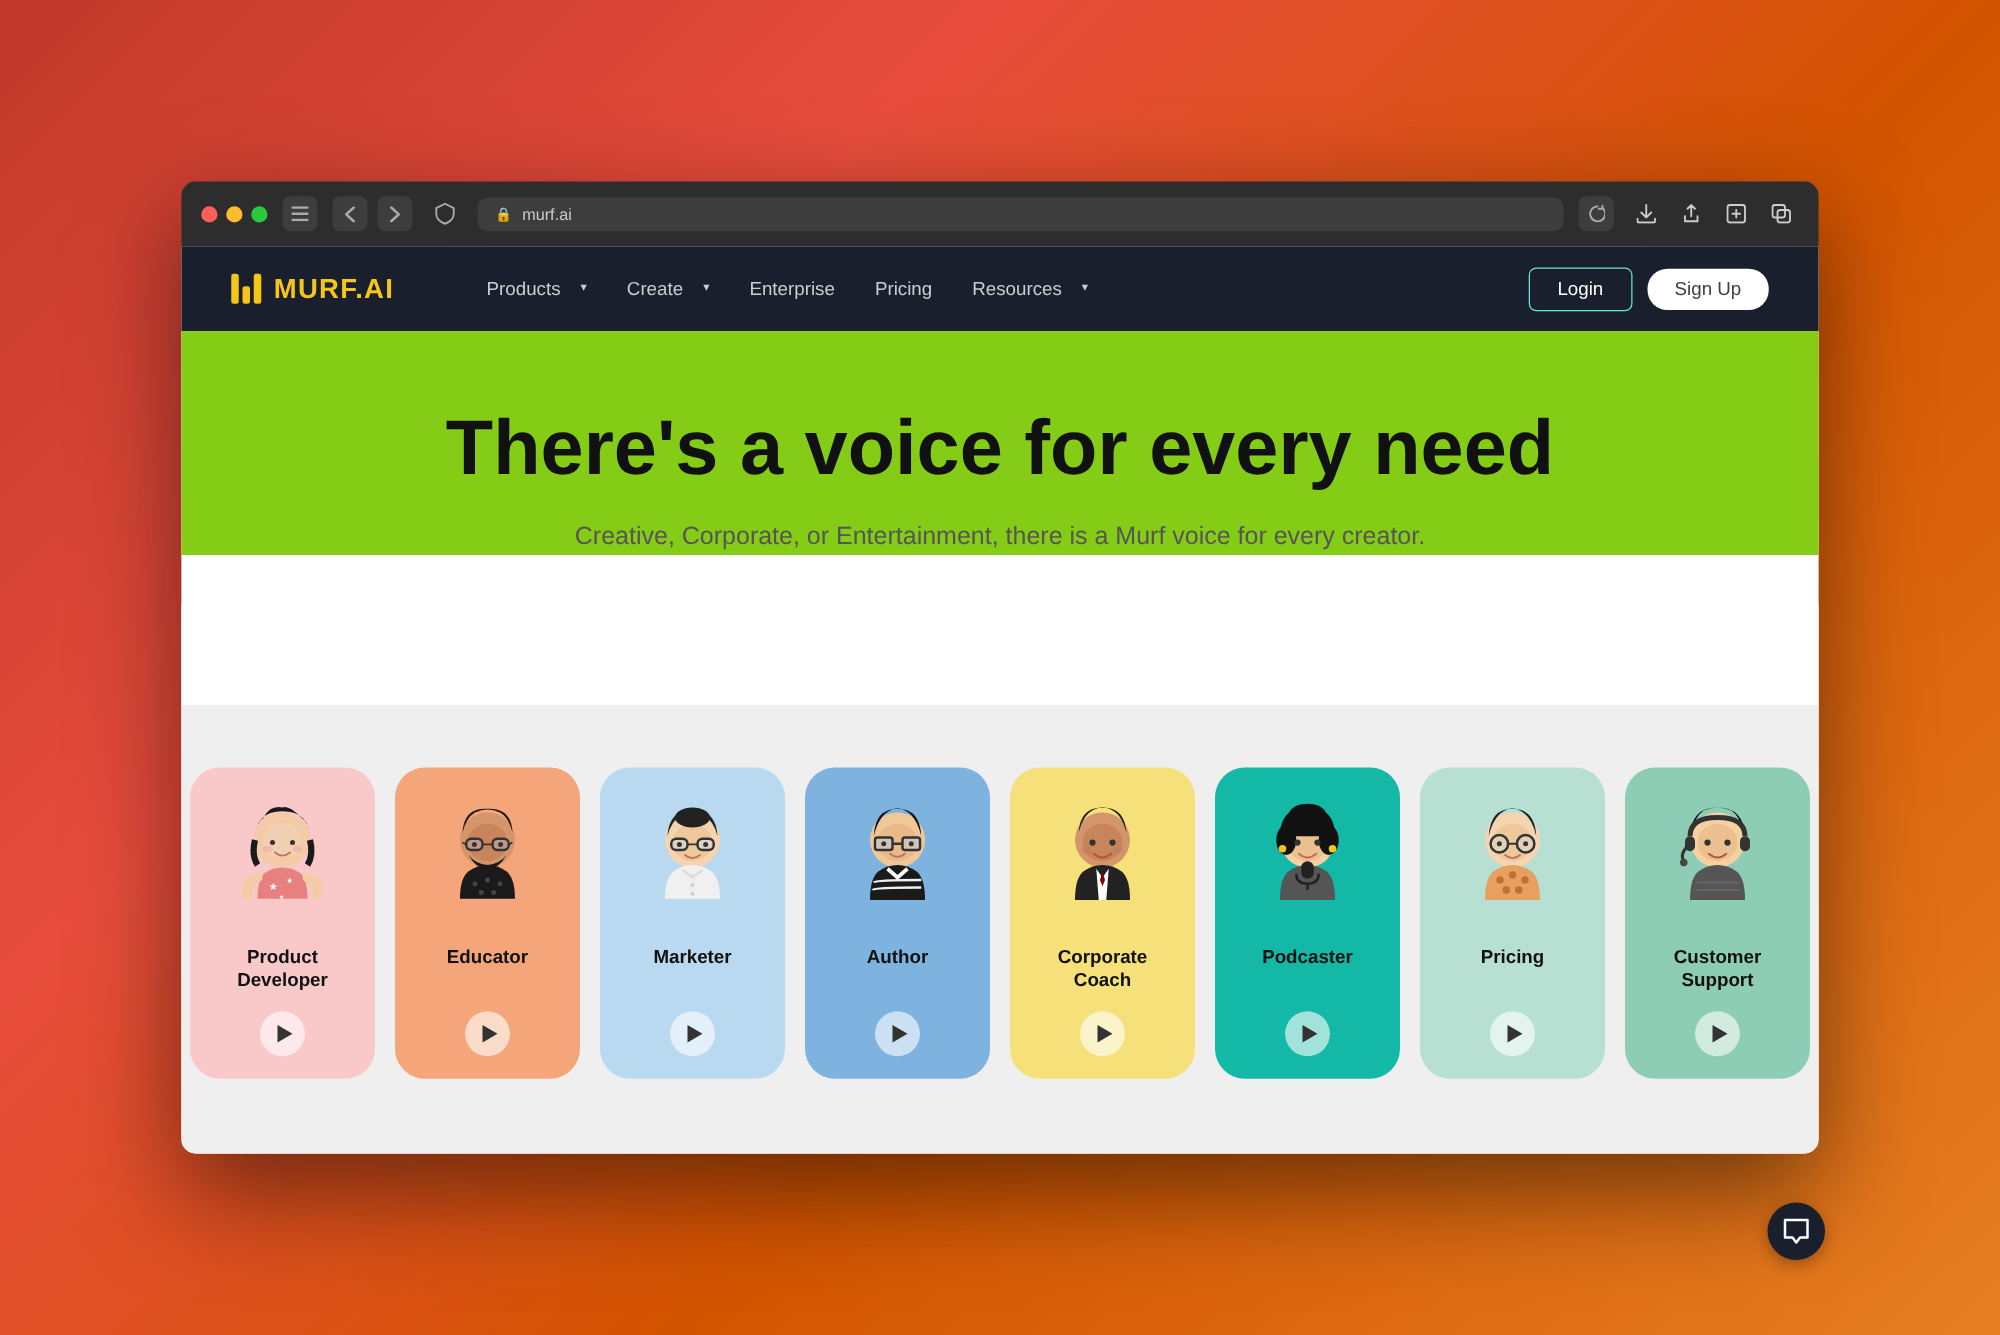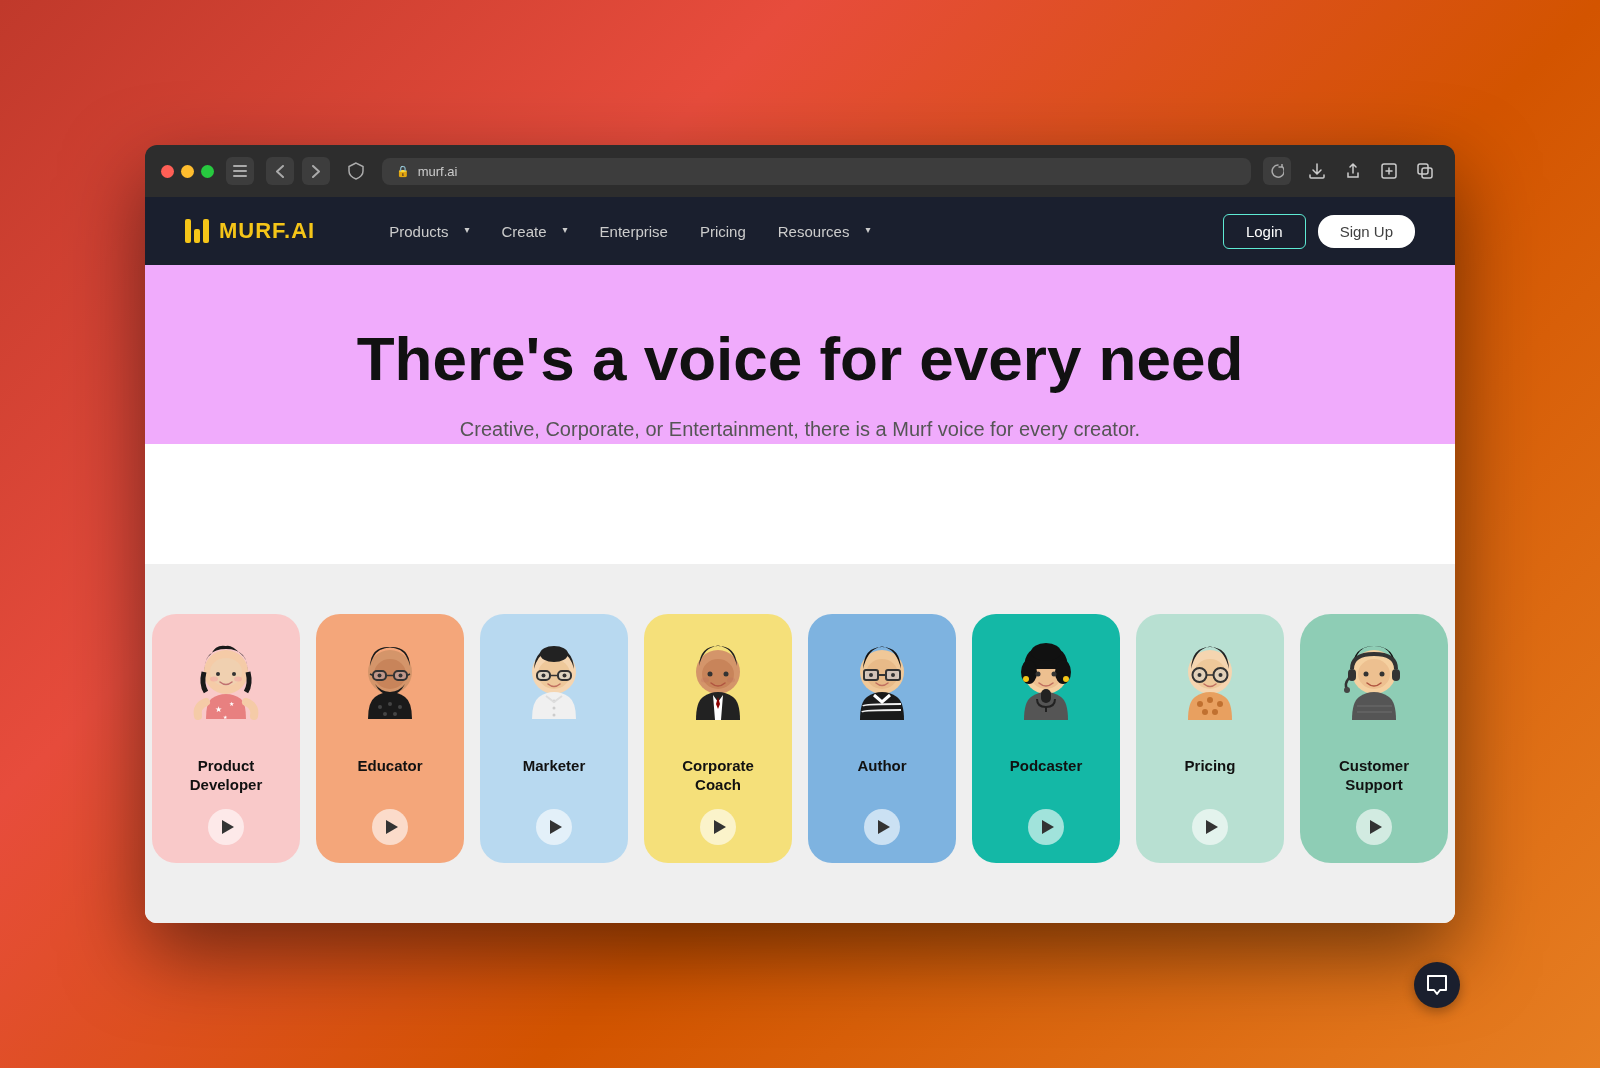--- a/index.html
+++ b/index.html
@@ -199,21 +199,21 @@
       border: none;
       padding: 8px 22px;
       border-radius: 16px;
       font-size: 15px;
       font-weight: 400;
       cursor: pointer;
     }
 
     
     .hero {
-      background: #f0abfc;
+      background: #84cc16;
       padding: 60px 40px 0;
       text-align: center;
     }
 
     .hero h1 {
       font-size: 62px;
       font-weight: 800;
       color: #111;
       line-height: 1.1;
       margin-bottom: 20px;
@@ -238,21 +238,21 @@
       position: relative;
     }
 
     .persona-card.pink { background: #f9c9c9; }
     .persona-card.peach { background: #f4a67a; }
     .persona-card.light-blue { background: #b8d9f0; }
     .persona-card.blue { background: #7eb3e0; }
     .persona-card.yellow { background: #f5e07a; }
     .persona-card.gold { background: #14b8a6; }
     .persona-card.light-green { background: #b8e0d2; }
-    .persona-card.green { background: #8ecdb5; border-radius: 31px; }
+    .persona-card.green { background: #8ecdb5; }
 
     .persona-avatar {
       width: 110px;
       height: 110px;
       margin-bottom: 12px;
       display: flex;
       align-items: center;
       justify-content: center;
     }
 
@@ -543,20 +543,50 @@
             <circle cx="55" cy="74" r="1.5" fill="#ccc"></circle>
             <circle cx="55" cy="81" r="1.5" fill="#ccc"></circle>
 
             <path d="M47 62 L55 68 L63 62" stroke="#ddd" stroke-width="2" fill="none"></path>
           </svg>
         </div>
         <div class="persona-name">Marketer</div>
         <div class="play-btn"></div>
       </div>
 
+      <div class="persona-card blue">
+        <div class="persona-avatar">
+          <svg viewBox="0 0 110 110" fill="none" xmlns="http://www.w3.org/2000/svg">
+
+            <circle cx="55" cy="38" r="22" fill="#f0c898"></circle>
+            <ellipse cx="55" cy="40" rx="16" ry="15" fill="#e8ba88"></ellipse>
+
+            <path d="M36 35 Q37 13 55 13 Q73 13 74 35 Q70 18 60 14 Q55 11 50 14 Q40 18 36 35Z" fill="#111"></path>
+
+            <rect x="37" y="36" width="14" height="10" rx="2" stroke="#333" stroke-width="2" fill="rgba(180,210,255,0.4)"></rect>
+            <rect x="59" y="36" width="14" height="10" rx="2" stroke="#333" stroke-width="2" fill="rgba(180,210,255,0.4)"></rect>
+            <path d="M51 41 L59 41" stroke="#333" stroke-width="2"></path>
+
+            <circle cx="44" cy="41" r="2" fill="#333"></circle>
+            <circle cx="66" cy="41" r="2" fill="#333"></circle>
+
+            <path d="M49 49 Q55 54 61 49" stroke="#c07060" stroke-width="1.5" fill="none" stroke-linecap="round"></path>
+
+            <path d="M33 86 Q33 68 40 63 Q47 58 55 58 Q63 58 70 63 Q77 68 77 86Z" fill="#1a1a1a"></path>
+
+            <path d="M36 72 Q37 70 74 70" stroke="#f0f0f0" stroke-width="2"></path>
+            <path d="M35 78 Q36 76 74 76" stroke="#f0f0f0" stroke-width="2"></path>
+
+            <path d="M47 61 L55 68 L63 61" stroke="#ffffff" stroke-width="3" fill="none"></path>
+          </svg>
+        </div>
+        <div class="persona-name">Author</div>
+        <div class="play-btn"></div>
+      </div>
+
       <div class="persona-card yellow">
         <div class="persona-avatar">
           <svg viewBox="0 0 110 110" fill="none" xmlns="http://www.w3.org/2000/svg">
 
             <circle cx="55" cy="38" r="22" fill="#d4956a"></circle>
             <ellipse cx="55" cy="40" rx="16" ry="15" fill="#c8845a"></ellipse>
 
             <path d="M36 32 Q37 12 55 12 Q73 12 74 32 Q70 16 60 13 Q55 10 50 13 Q40 16 36 32Z" fill="#222"></path>
 
             <circle cx="47" cy="40" r="2.5" fill="#333"></circle>
@@ -568,50 +598,20 @@
             <ellipse cx="68" cy="46" rx="4" ry="2.5" fill="#c07060" opacity="0.3"></ellipse>
 
             <path d="M33 86 Q33 68 40 63 Q47 58 55 58 Q63 58 70 63 Q77 68 77 86Z" fill="#222"></path>
 
             <path d="M50 61 L55 68 L60 61 L58 86 L52 86Z" fill="white"></path>
 
             <path d="M55 63 L57 70 L55 75 L53 70Z" fill="#8b0000"></path>
           </svg>
         </div>
         <div class="persona-name">Corporate<br>Coach</div>
-        <div class="play-btn"></div>
-      </div>
-
-      <div class="persona-card blue">
-        <div class="persona-avatar">
-          <svg viewBox="0 0 110 110" fill="none" xmlns="http://www.w3.org/2000/svg">
-
-            <circle cx="55" cy="38" r="22" fill="#f0c898"></circle>
-            <ellipse cx="55" cy="40" rx="16" ry="15" fill="#e8ba88"></ellipse>
-
-            <path d="M36 35 Q37 13 55 13 Q73 13 74 35 Q70 18 60 14 Q55 11 50 14 Q40 18 36 35Z" fill="#111"></path>
-
-            <rect x="37" y="36" width="14" height="10" rx="2" stroke="#333" stroke-width="2" fill="rgba(180,210,255,0.4)"></rect>
-            <rect x="59" y="36" width="14" height="10" rx="2" stroke="#333" stroke-width="2" fill="rgba(180,210,255,0.4)"></rect>
-            <path d="M51 41 L59 41" stroke="#333" stroke-width="2"></path>
-
-            <circle cx="44" cy="41" r="2" fill="#333"></circle>
-            <circle cx="66" cy="41" r="2" fill="#333"></circle>
-
-            <path d="M49 49 Q55 54 61 49" stroke="#c07060" stroke-width="1.5" fill="none" stroke-linecap="round"></path>
-
-            <path d="M33 86 Q33 68 40 63 Q47 58 55 58 Q63 58 70 63 Q77 68 77 86Z" fill="#1a1a1a"></path>
-
-            <path d="M36 72 Q37 70 74 70" stroke="#f0f0f0" stroke-width="2"></path>
-            <path d="M35 78 Q36 76 74 76" stroke="#f0f0f0" stroke-width="2"></path>
-
-            <path d="M47 61 L55 68 L63 61" stroke="#ffffff" stroke-width="3" fill="none"></path>
-          </svg>
-        </div>
-        <div class="persona-name">Author</div>
         <div class="play-btn"></div>
       </div>
 
       <div class="persona-card gold">
         <div class="persona-avatar">
           <svg viewBox="0 0 110 110" fill="none" xmlns="http://www.w3.org/2000/svg">
 
             <circle cx="55" cy="38" r="22" fill="#f5d0a0"></circle>
             <ellipse cx="55" cy="40" rx="16" ry="15" fill="#edc090"></ellipse>
 

